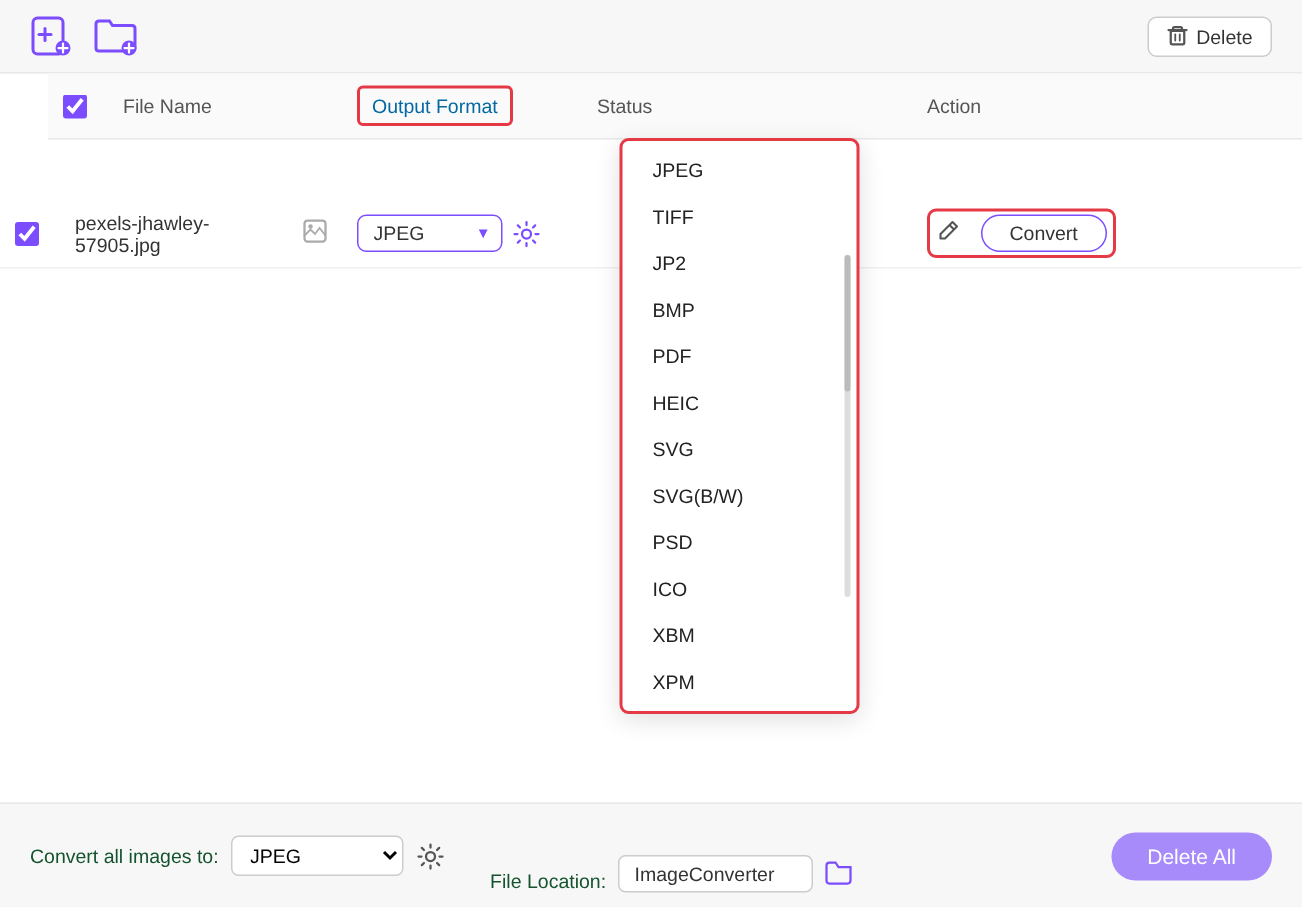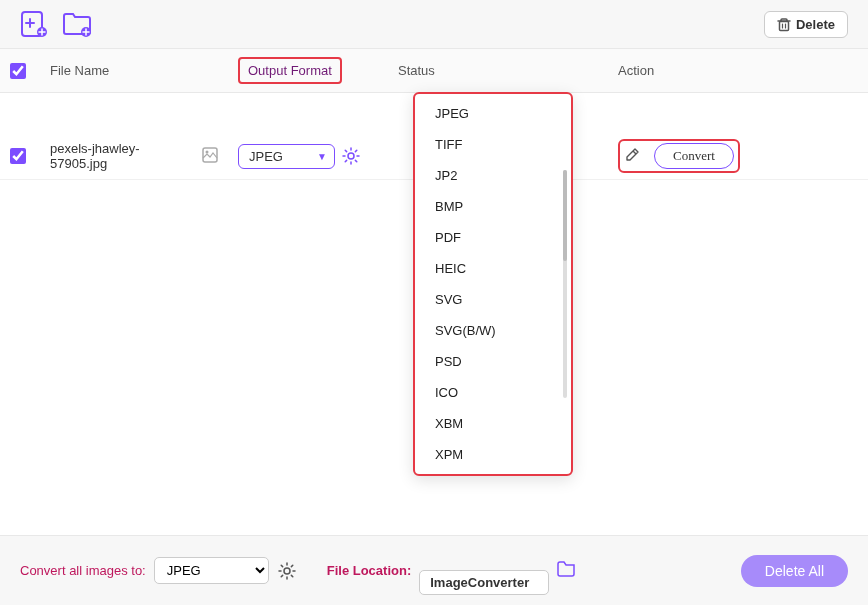--- a/index.html
+++ b/index.html
@@ -29,37 +29,37 @@
     .toolbar-icon-btn {
       background: none;
       border: none;
       cursor: pointer;
       display: flex;
       align-items: center;
       justify-content: center;
     }
     .delete-btn {
       display: flex;
-      align-items: flex-end;
+      align-items: flex-start;
       gap: 5px;
       border: 1px solid #ccc;
       background: #fff;
       border-radius: 6px;
       padding: 5px 12px;
       cursor: pointer;
       font-size: 13px;
       color: #333;
-      font-weight: bold;
     }
     .table-header {
       display: grid;
       grid-template-columns: 40px 1fr 160px 220px 120px 140px;
       padding: 8px 0;
       border-bottom: 1px solid #e8e8e8;
       background: #fafafa;
+      margin-left: 32px;
     }
     .table-header-cell {
       font-size: 13px;
       color: #555;
       padding: 0 10px;
       display: flex;
       align-items: center;
     }
     .table-row {
       display: grid;
@@ -117,21 +117,20 @@
 
     
     .convert-btn {
       border: 1.5px solid #7c4dff;
       background: #fff;
       border-radius: 16px;
       padding: 4px 18px;
       font-size: 13px;
       color: #333;
       cursor: pointer;
-      font-family: Liberation Serif, serif;
     }
 
     
     .edit-icon-btn {
       background: none;
       border: none;
       cursor: pointer;
       color: #555;
       margin-right: 8px;
     }
@@ -158,21 +157,21 @@
     .dropdown-menu-item.selected {
       color: #222;
       font-weight: 500;
     }
 
     
     .output-format-header-highlight {
       border: 2px solid #e63946;
       padding: 4px 8px;
       border-radius: 4px;
-      color: #701a75;
+      color: #0369a1;
       font-size: 13px;
     }
 
     
     .convert-area-highlight {
       border: 2px solid #e63946;
       border-radius: 6px;
       padding: 2px 4px;
       display: inline-flex;
       align-items: center;
@@ -187,21 +186,21 @@
       right: 0;
       background: #f7f7f7;
       border-top: 1px solid #e8e8e8;
       padding: 10px 20px;
       display: flex;
       align-items: center;
       gap: 30px;
     }
     .bottom-label {
       font-size: 13px;
-      color: #be185d;
+      color: #14532d;
     }
     .bottom-select {
       border: 1px solid #ccc;
       border-radius: 5px;
       padding: 4px 24px 4px 8px;
       font-size: 13px;
       background: #fff;
       cursor: pointer;
       min-width: 80px;
     }
@@ -228,23 +227,22 @@
     
     .bottom-group {
       display: flex;
       align-items: center;
       gap: 8px;
     }
 
     
     .file-location-group {
       display: flex;
-      align-items: center;
+      align-items: flex-end;
       gap: 8px;
-      font-weight: bold;
     }
     .file-location-value {
       border: 1px solid #ccc;
       border-radius: 5px;
       padding: 4px 10px;
       font-size: 13px;
       background: #fff;
       min-width: 130px;
       color: #333;
       margin-top: 24px;

